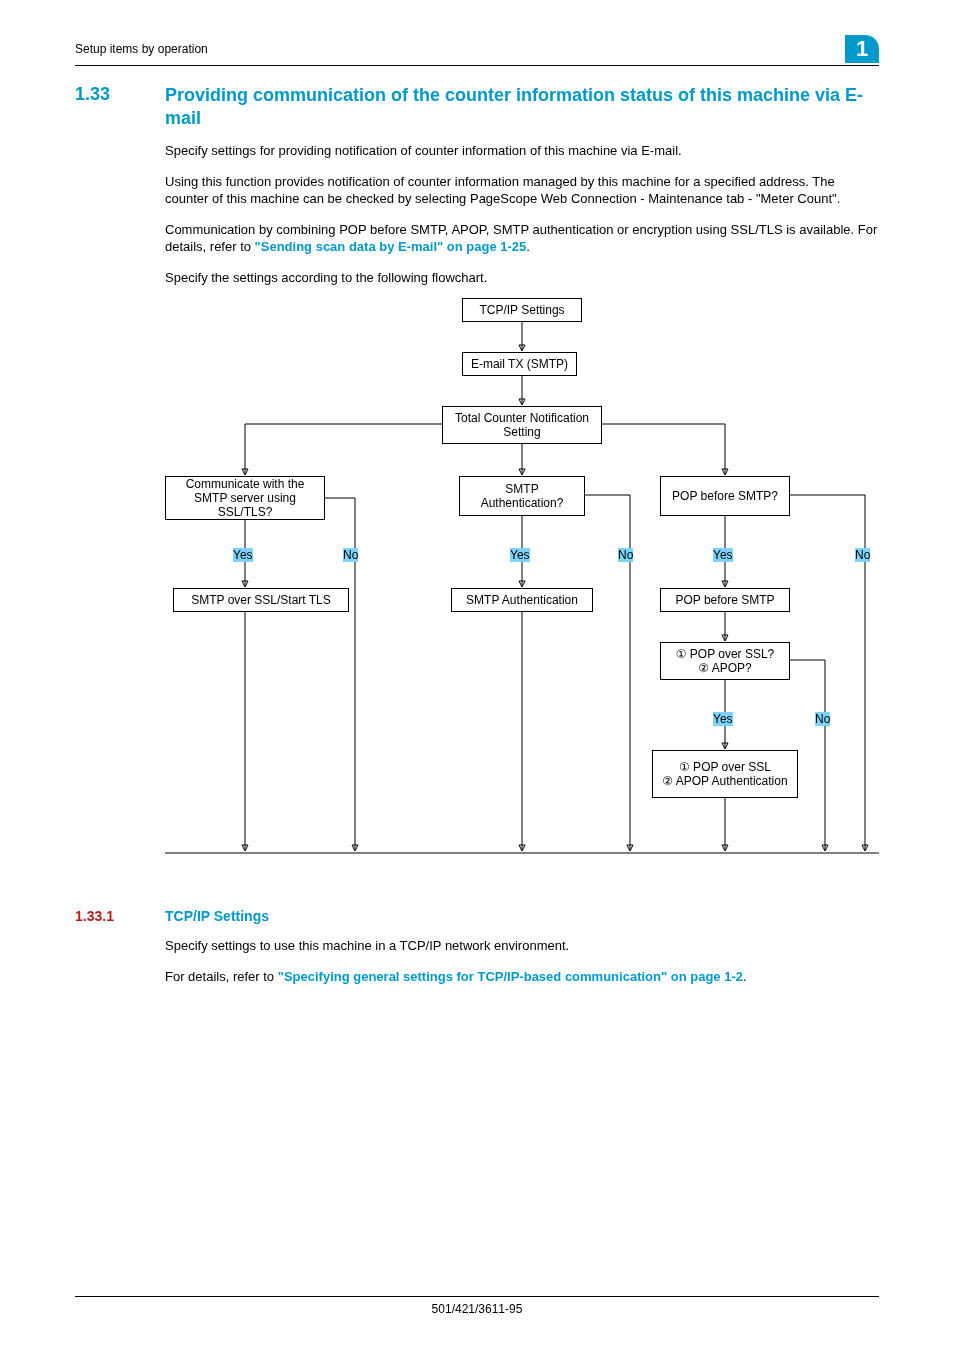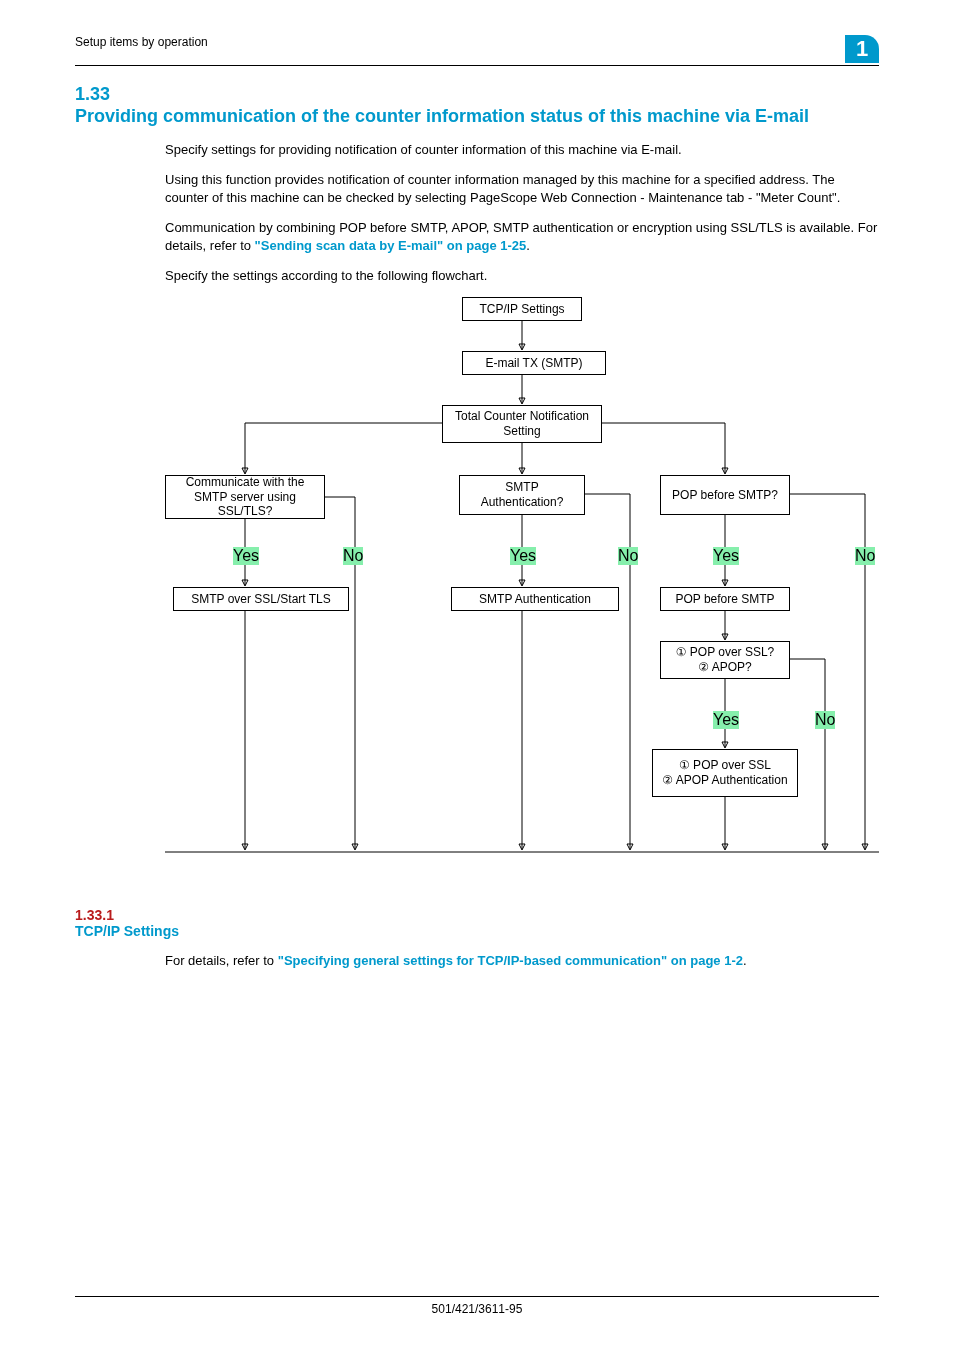--- a/index.html
+++ b/index.html
@@ -11,21 +11,21 @@
     font-family: Arial, Helvetica, sans-serif;
     font-size: 13px;
     color: #000;
     position: relative;
   }
   .page {
     padding: 35px 75px 30px 75px;
   }
   .header-row {
     display: flex;
-    align-items: flex-start;
+    align-items: center;
     justify-content: space-between;
     border-bottom: 1px solid #000;
     padding-bottom: 2px;
     margin-bottom: 18px;
   }
   .header-left {
     font-size: 12px;
   }
   .header-right {
     background: #0099cc;
@@ -34,21 +34,20 @@
     font-weight: bold;
     width: 34px;
     height: 28px;
     text-align: center;
     line-height: 28px;
     border-top-right-radius: 14px;
   }
   .section {
     display: flex;
     margin-bottom: 8px;
-    flex-direction: column;
   }
   .sec-num {
     width: 90px;
     flex-shrink: 0;
     color: #0099cc;
     font-weight: bold;
     font-size: 18px;
   }
   .sec-title {
     color: #0099cc;
@@ -89,22 +88,22 @@
     font-size: 12px;
     text-align: center;
     display: flex;
     align-items: center;
     justify-content: center;
     padding: 4px 6px;
     line-height: 1.2;
   }
   .label {
     position: absolute;
-    font-size: 16px;
-    background: #86efac;
+    font-size: 12px;
+    background: #7dd3fc;
   }
   svg.lines {
     position: absolute;
     left: 0; top: 0;
     width: 714px;
     height: 590px;
     overflow: visible;
   }
   .footer {
     position: absolute;
@@ -176,52 +175,53 @@
       <line x1="560" y1="382" x2="560" y2="450" stroke="#000" marker-end="url(#arrow)"></line>
       <line x1="625" y1="362" x2="660" y2="362" stroke="#000"></line>
       <line x1="660" y1="362" x2="660" y2="552" stroke="#000" marker-end="url(#arrow)"></line>
 
       <line x1="560" y1="490" x2="560" y2="552" stroke="#000" marker-end="url(#arrow)"></line>
 
       <line x1="0" y1="555" x2="714" y2="555" stroke="#000"></line>
     </svg>
 
     <div class="box" style="left:297px;top:0;width:120px;height:24px">TCP/IP Settings</div>
-    <div class="box" style="left:297px;top:54px;width:144px;height:24px">E-mail TX (SMTP)</div>
+    <div class="box" style="left:297px;top:54px;width:115px;height:24px">E-mail TX (SMTP)</div>
     <div class="box" style="left:0;top:178px;width:160px;height:44px">Communicate with the SMTP server using SSL/TLS?</div>
 
     <div class="box" style="left:277px;top:108px;width:160px;height:38px">Total Counter Notification Setting</div>
     <div class="box" style="left:294px;top:178px;width:126px;height:40px">SMTP Authentication?</div>
     <div class="box" style="left:495px;top:178px;width:130px;height:40px">POP before SMTP?</div>
 
     <div class="label" style="left:68px;top:250px">Yes</div>
     <div class="label" style="left:178px;top:250px">No</div>
     <div class="label" style="left:345px;top:250px">Yes</div>
     <div class="label" style="left:453px;top:250px">No</div>
     <div class="label" style="left:548px;top:250px">Yes</div>
     <div class="label" style="left:690px;top:250px">No</div>
 
     <div class="box" style="left:8px;top:290px;width:176px;height:24px">SMTP over SSL/Start TLS</div>
-    <div class="box" style="left:286px;top:290px;width:168px;height:24px">SMTP Authentication</div>
+    <div class="box" style="left:286px;top:290px;width:142px;height:24px">SMTP Authentication</div>
     <div class="box" style="left:495px;top:290px;width:130px;height:24px">POP before SMTP</div>
 
     <div class="box" style="left:495px;top:344px;width:130px;height:38px;white-space:pre-line">① POP over SSL?
 ② APOP?</div>
     <div class="label" style="left:548px;top:414px">Yes</div>
     <div class="label" style="left:650px;top:414px">No</div>
     <div class="box" style="left:487px;top:452px;width:146px;height:48px;white-space:pre-line">① POP over SSL
 ② APOP Authentication</div>
 
   </div>
 
   <div class="section" style="margin-top:14px">
     <div class="sub-num">1.33.1</div>
     <div class="sub-title">TCP/IP Settings</div>
   </div>
 
+  <p class="body-text">Specify settings to use this machine in a TCP/IP network environment.</p>
   <p class="body-text">
     <span>For details, refer to </span><span class="link">"Specifying general settings for TCP/IP-based communication" on page 1-2</span><span>.</span>
   </p>
 
 </div>
 
 <div class="footer">
   <span>501/421/361</span>
   <span>1-95</span>
 </div>

